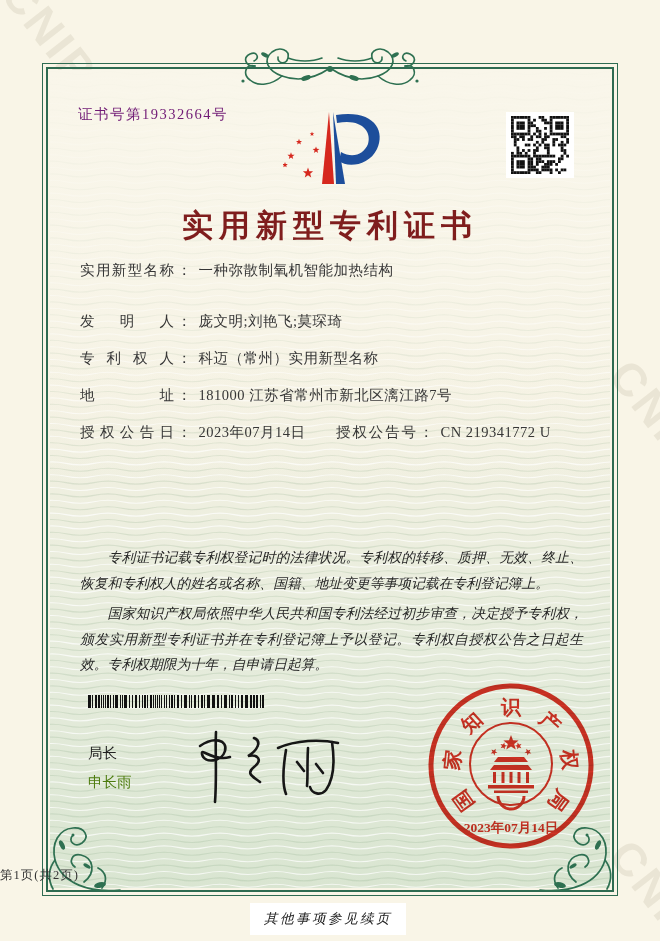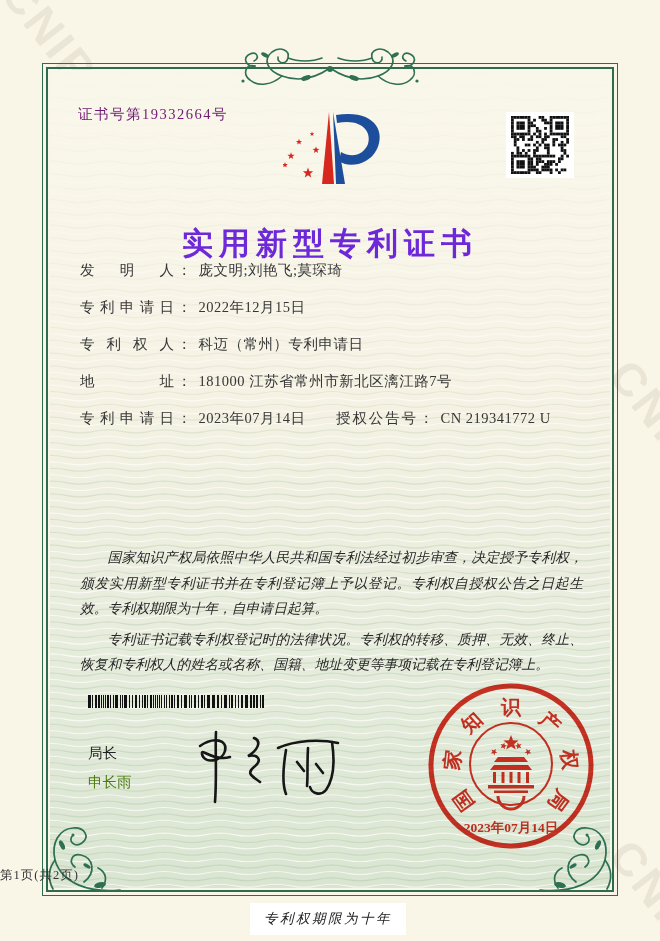--- a/index.html
+++ b/index.html
@@ -17,22 +17,22 @@
   .interior svg{display:block;}
   .fade{position:absolute;top:70px;left:50px;right:50px;height:420px;pointer-events:none;
         background:linear-gradient(180deg,rgba(249,246,234,0.95) 0%,rgba(249,246,234,0.55) 55%,rgba(249,246,234,0) 100%);}
   .ornament{position:absolute;pointer-events:none;}
   
   .cert-no{position:absolute;left:78px;top:105px;font-size:14.5px;letter-spacing:1.5px;color:#701a75;}
   .logo{position:absolute;left:283px;top:104px;}
   .qr-box{position:absolute;left:506px;top:112px;width:68px;height:66px;background:#fff;
           display:flex;align-items:center;justify-content:center;}
   
-  .title{position:absolute;left:0;right:0;top:205px;margin:18px;text-align:center;font-size:31px;
-         font-weight:bold;letter-spacing:6px;color:#6d28d9;}
+  .title{position:absolute;left:0;right:0;top:205px;margin:0;text-align:center;font-size:31px;
+         font-weight:bold;letter-spacing:6px;color:#7f1d1d;}
   
   .fields{position:absolute;left:80px;top:260px;width:505px;font-size:14.5px;color:#363636;}
   .row{margin-bottom:17px;line-height:20px;position:relative;}
   .row.gap-lg{margin-bottom:31px;}
   .lbl{display:inline-block;width:94px;text-align:justify;text-align-last:justify;vertical-align:top;}
   .colon{display:inline-block;margin:0 7px 0 3px;}
   .val{letter-spacing:0.5px;}
   .grant-no-group{position:absolute;left:256px;top:0;white-space:nowrap;}
   .grant-no-group .lbl{width:80px;}
   
@@ -478,43 +478,43 @@
         <rect x="24.9" y="55.2" width="2.8" height="2.8" fill="#111"></rect>
         <rect x="27.6" y="55.2" width="2.8" height="2.8" fill="#111"></rect>
         <rect x="38.7" y="55.2" width="2.8" height="2.8" fill="#111"></rect>
         <rect x="47.0" y="55.2" width="2.8" height="2.8" fill="#111"></rect>
       </svg>
   </div>
 
   <h1 class="title">实用新型专利证书</h1>
 
   <div class="fields">
+    <div class="row gap-lg">
+      <span class="lbl">实用新型名称</span><span class="colon">：</span><span class="val">一种弥散制氧机智能加热结构</span>
+    </div>
     <div class="row">
       <span class="lbl">发明人</span><span class="colon">：</span><span class="val">庞文明;刘艳飞;莫琛琦</span>
     </div>
     <div class="row">
-      <span class="lbl">专利申请日</span><span class="colon">：</span><span class="val">2022年12月15日</span>
-    </div>
-    <div class="row">
-      <span class="lbl">专利权人</span><span class="colon">：</span><span class="val">科迈（常州）专利申请日</span>
+      <span class="lbl">专利权人</span><span class="colon">：</span><span class="val">科迈（常州）实用新型名称</span>
     </div>
     <div class="row">
       <span class="lbl">地址</span><span class="colon">：</span><span class="val">181000 江苏省常州市新北区漓江路7号</span>
     </div>
     <div class="row">
-      <span class="lbl">专利申请日</span><span class="colon">：</span><span class="val">2023年07月14日</span>
+      <span class="lbl">授权公告日</span><span class="colon">：</span><span class="val">2023年07月14日</span>
       <span class="grant-no-group">
         <span class="lbl">授权公告号</span><span class="colon">：</span><span class="val">CN 219341772 U</span>
       </span>
     </div>
   </div>
 
   <div class="paras">
+    <p>专利证书记载专利权登记时的法律状况。专利权的转移、质押、无效、终止、恢复和专利权人的姓名或名称、国籍、地址变更等事项记载在专利登记簿上。</p>
     <p>国家知识产权局依照中华人民共和国专利法经过初步审查，决定授予专利权，颁发实用新型专利证书并在专利登记簿上予以登记。专利权自授权公告之日起生效。专利权期限为十年，自申请日起算。</p>
-    <p>专利证书记载专利权登记时的法律状况。专利权的转移、质押、无效、终止、恢复和专利权人的姓名或名称、国籍、地址变更等事项记载在专利登记簿上。</p>
   </div>
 
   <svg class="barcode" id="barcode" width="180" height="13" viewBox="0 0 180 13" fill="#111">
       <rect x="0" y="0" width="3" height="13"></rect>
       <rect x="4" y="0" width="1" height="13"></rect>
       <rect x="7" y="0" width="2" height="13"></rect>
       <rect x="10" y="0" width="2" height="13"></rect>
       <rect x="13" y="0" width="1" height="13"></rect>
       <rect x="15" y="0" width="1" height="13"></rect>
       <rect x="17" y="0" width="1" height="13"></rect>
@@ -612,15 +612,15 @@
       <rect x="6.5" y="6" width="3" height="11"></rect>
       <rect x="15" y="6" width="3" height="11"></rect>
       <rect x="-23" y="19" width="46" height="3.5"></rect>
       <rect x="-17" y="24.5" width="34" height="2.5"></rect>
       <path d="M-13,30 a13,13 0 0 0 26,0" fill="none" stroke="#d9291b" stroke-width="3"></path>
     </g>
     <text y="66" text-anchor="middle" font-size="13.5" font-weight="700" fill="#d9291b">2023年07月14日</text>
   </svg>
 
   <div class="page-num">第1页(共2页)</div>
-  <div class="note-box">专利权期限为十年</div>
+  <div class="note-box">其他事项参见续页</div>
 
 </div>
 
 </body></html>

